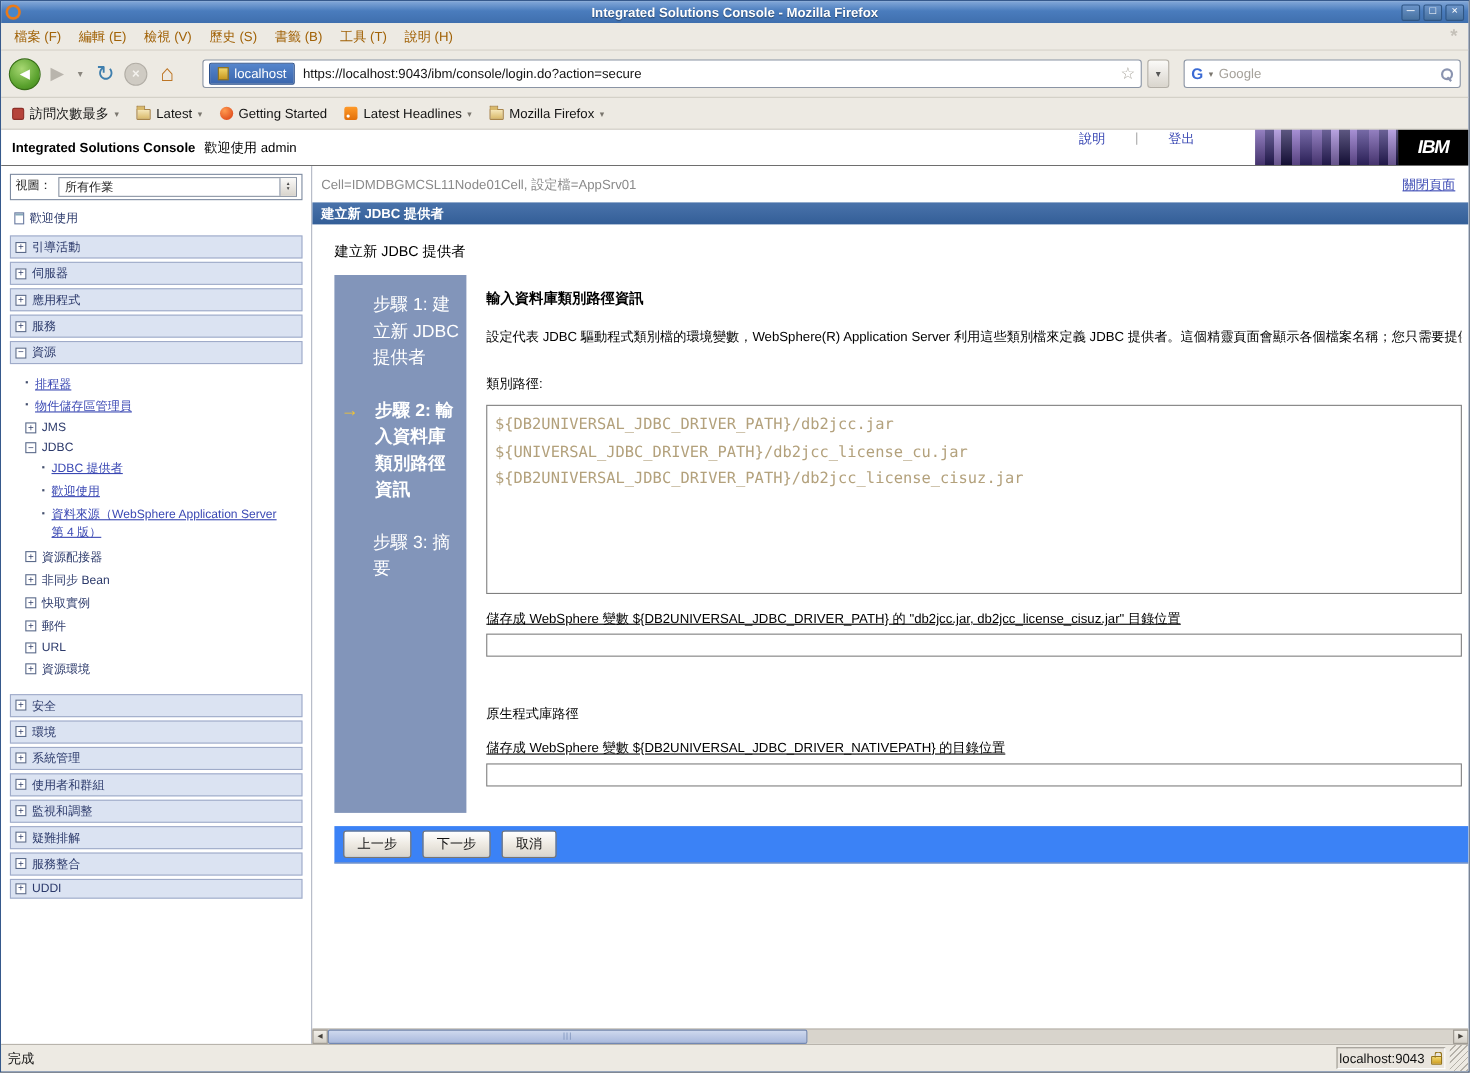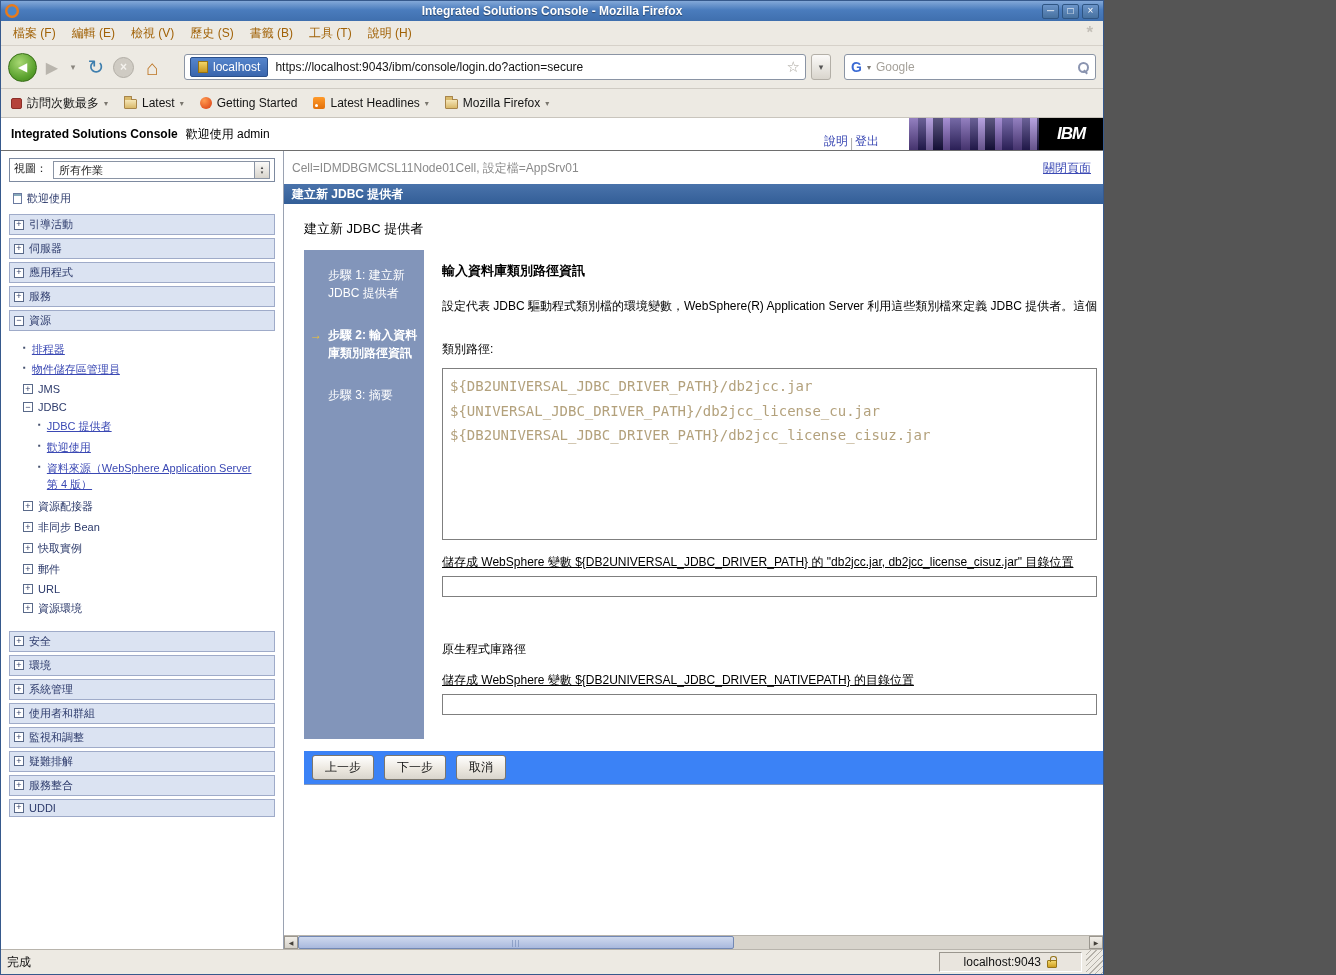--- a/index.html
+++ b/index.html
@@ -1,18 +1,18 @@
 <!DOCTYPE html>
 <html><head>
 <meta charset="utf-8">
 <style>
   *{margin:0;padding:0;box-sizing:border-box}
   html,body{background:#555}
   body{font-family:"Liberation Sans","DejaVu Sans",sans-serif}
-  .window{width:1104px;height:975px;display:flex;flex-direction:column;background:#edeae3;border:1px solid #36598c;position:relative;overflow:hidden}
+  .window{width:1336px;height:975px;display:flex;flex-direction:column;background:#edeae3;border:1px solid #36598c;position:relative;overflow:hidden}
 
   
   .titlebar{flex:0 0 20px;background:linear-gradient(180deg,#83a8d8,#4a7cbd 45%,#3f6fae);display:flex;align-items:center;padding:0 4px;position:relative}
   .ff-icon{width:14px;height:14px;border-radius:50%;background:radial-gradient(circle at 50% 50%,#4a86c8 0 42%,#e87a1a 50% 100%);flex:0 0 14px}
   .win-title{position:absolute;left:0;right:0;text-align:center;color:#fff;font-weight:bold;font-size:12px;text-shadow:0 1px 1px rgba(0,0,0,.45);pointer-events:none}
   .win-btns{margin-left:auto;display:flex;gap:3px;z-index:1}
   .win-btn{width:17px;height:15px;display:flex;align-items:center;justify-content:center;color:#fff;font-size:10px;line-height:1;background:linear-gradient(180deg,#6b94c9,#47719f);border:1px solid #2f5583;border-radius:2px}
 
   
   .menubar{flex:0 0 25px;display:flex;align-items:center;gap:2px;padding:0 5px;background:#edeae3;border-bottom:1px solid #d6d1c9;position:relative}
@@ -51,21 +51,21 @@
   .ico-folder{width:13px;height:10px;background:linear-gradient(180deg,#f5e6b8,#d9b96a);border:1px solid #a8854a;border-radius:1px;position:relative;margin-top:2px}
   .ico-folder::before{content:"";position:absolute;top:-4px;left:-1px;width:6px;height:3px;background:#d9b96a;border:1px solid #a8854a;border-bottom:none;border-radius:1px 1px 0 0}
   .ico-gs{width:12px;height:12px;border-radius:50%;background:radial-gradient(circle at 35% 30%,#ff9a50,#d83a10)}
   .ico-rss{width:12px;height:12px;border-radius:2px;background:linear-gradient(180deg,#ff9a2a,#e2700a);position:relative}
   .ico-rss::after{content:"";position:absolute;left:2px;bottom:2px;width:3px;height:3px;background:#fff;border-radius:50%}
 
   
   .console-header{flex:0 0 33px;background:#fff;display:flex;align-items:center;padding-left:10px;gap:8px;border-bottom:1px solid #6e6e6e}
   .ch-title{font-weight:bold;font-size:12px;color:#000}
   .ch-welcome{font-size:12px;color:#000}
-  .ch-right{margin-left:auto;display:flex;align-items:flex-end;gap:2px;height:100%}
+  .ch-right{margin-left:auto;display:flex;align-items:flex-start;gap:27px;height:100%}
   .ch-link{font-size:12px;color:#3b49b4}
   .ch-sep{color:#aaa;font-size:12px}
   .banner-art{height:100%;display:flex;margin-left:28px}
   .mosaic{width:130px;height:100%;background:
     linear-gradient(180deg,rgba(255,255,255,.28),rgba(0,0,0,.35)),
     repeating-linear-gradient(90deg,#6a4fa8 0px,#6a4fa8 9px,#31246e 9px,#31246e 17px,#9b7fd4 17px,#9b7fd4 24px,#1e1650 24px,#1e1650 34px,#8565c4 34px,#8565c4 41px,#413084 41px,#413084 52px)}
   .ibm-logo{width:64px;height:100%;background:#000;color:#fff;display:flex;align-items:center;justify-content:center;font-weight:bold;font-size:17px;font-style:italic;letter-spacing:-1px}
 
   
   .content{flex:1;display:flex;min-height:0;background:#fff}
@@ -97,21 +97,21 @@
   
   .main{flex:1;position:relative;background:#fff;display:flex;flex-direction:column;min-width:0}
   .crumb-row{display:flex;align-items:center;padding:9px 12px 7px 8px}
   .crumb{font-size:12px;color:#8a8a8a}
   .close-page{margin-left:auto;font-size:12px;color:#3b49b4;text-decoration:underline}
   .portlet-title{flex:0 0 20px;background:linear-gradient(180deg,#4a73ab,#335e97);color:#fff;font-weight:bold;font-size:12px;display:flex;align-items:center;padding:0 8px}
   .wizard{padding:16px 0 0 20px}
   .wiz-heading{font-size:13px;color:#000;margin-bottom:12px}
   .wiz-body{display:flex}
   .steps{flex:0 0 120px;background:#8295ba;padding:16px 6px 16px 6px;color:#fff}
-  .step{font-size:12px;line-height:1.5;margin-bottom:24px;display:flex;gap:4px}
+  .step{font-size:16px;line-height:1.5;margin-bottom:24px;display:flex;gap:15px}
   .step-arrow{color:#f4c430;font-weight:bold;flex:0 0 14px}
   .step.current .step-label{font-weight:bold}
   .wiz-content{flex:1;padding:12px 6px 24px 18px;min-width:0}
   .step-title{font-size:13px;font-weight:bold;margin-bottom:18px;white-space:nowrap;overflow:hidden}
   .para{font-size:12px;margin-bottom:16px;white-space:nowrap;overflow:hidden}
   .field-label{font-size:12px;margin:26px 0 10px}
   .classpath{display:block;width:100%;height:172px;border:1px solid #7f7f7f;font-family:"DejaVu Sans Mono","Liberation Mono",monospace;font-size:14px;color:#b3a17c;padding:5px 7px;resize:none;line-height:1.75;background:#fff;overflow:hidden}
   .dir-label{font-size:12px;text-decoration:underline;margin:14px 0 5px;white-space:nowrap;overflow:hidden}
   .text-input{display:block;width:100%;height:21px;border:1px solid #7f7f7f;padding:0 5px;font-size:12px}
   .native-heading{font-size:12px;margin:44px 0 12px}
@@ -120,21 +120,21 @@
 
   
   .hscroll{position:absolute;left:0;right:0;bottom:0;height:14px;background:#d8d4cc;display:flex;border-top:1px solid #b8b4ac}
   .scroll-arrow{flex:0 0 14px;display:flex;align-items:center;justify-content:center;font-size:6px;color:#44403a;background:linear-gradient(180deg,#f2efe9,#d4d0c8);border:1px solid #9a968e}
   .scroll-thumb{flex:0 0 436px;background:linear-gradient(180deg,#cfd9ee,#a9b9dd);border:1px solid #7288b4;border-radius:2px;display:flex;align-items:center;justify-content:center;color:#7288b4;font-size:7px;letter-spacing:1px}
   .scroll-rest{flex:1}
 
   
   .statusbar{flex:0 0 25px;background:#edeae3;border-top:1px solid #b8b4ac;display:flex;align-items:center;padding:0 0 0 6px}
   .status-text{font-size:12px;color:#111}
-  .status-right{margin-left:auto;display:flex;align-items:center;gap:6px;border:1px solid;border-color:#9a968e #fff #fff #9a968e;background:#e9e5de;padding:1px 24px;height:20px}
+  .status-right{margin-left:auto;display:flex;align-items:center;gap:6px;border:1px solid;border-color:#9a968e #fff #fff #9a968e;background:#e9e5de;padding:1px 2px;height:20px}
   .status-host{font-size:12px;color:#111}
   .lock{width:10px;height:8px;background:linear-gradient(180deg,#f2d568,#cf9f22);border:1px solid #96751a;border-radius:1px;position:relative;margin-top:4px}
   .lock::before{content:"";position:absolute;top:-5px;left:1.5px;width:5px;height:5px;border:1.5px solid #96751a;border-bottom:none;border-radius:3px 3px 0 0}
   .resize-grip{width:17px;height:24px;margin-left:4px;background:repeating-linear-gradient(135deg,transparent 0 3px,#b5b1a9 3px 4px)}
 </style>
 </head>
 <body>
 
 <div class="window">
 

